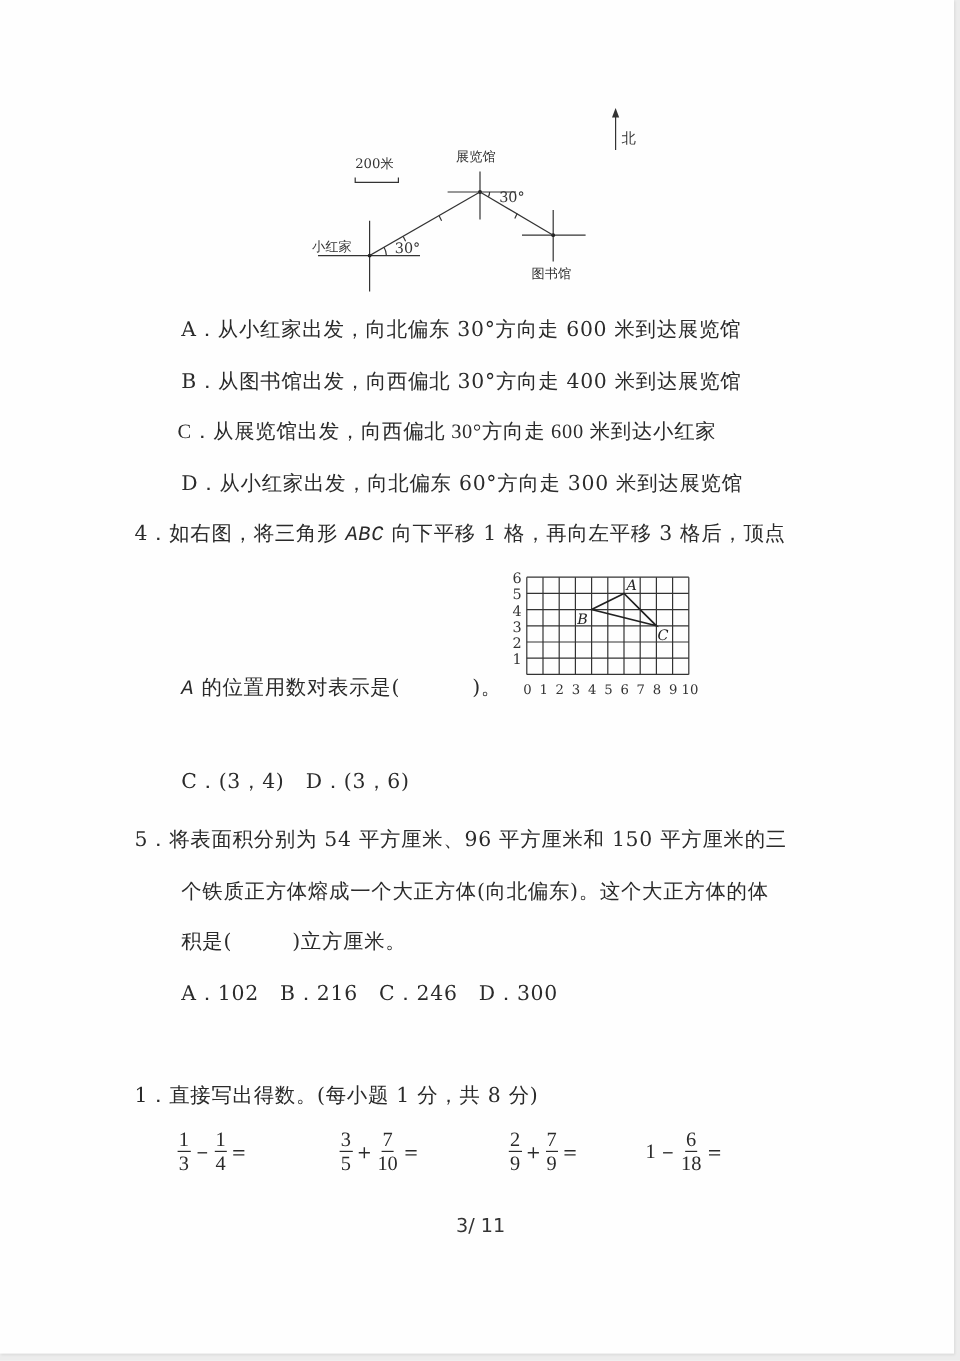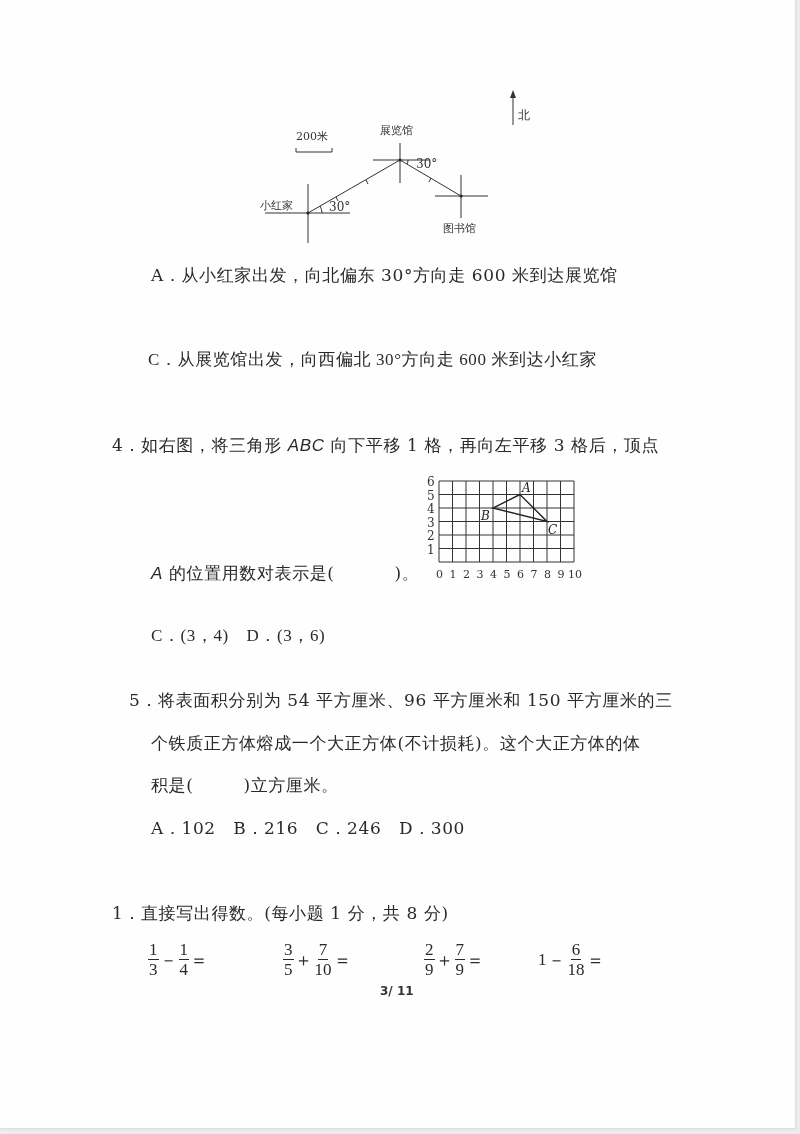--- a/index.html
+++ b/index.html
@@ -6,31 +6,31 @@
   body {
     width: 800px; height: 1134px; background: #ececec; position: relative; overflow: hidden;
     font-family: "DejaVu Serif", "Liberation Serif", serif; color: #2a2a2a;
   }
   .page {
     position: absolute; left: 0; top: 0; width: 795px; height: 1128px; background: #fefefe;
     box-shadow: 1px 1px 2px rgba(0,0,0,0.08);
   }
   .abs { position: absolute; white-space: nowrap; }
   .txt { font-size: 17px; line-height: 22px; letter-spacing: 0.6px; }
-  .ital { font-style: italic; font-family: Liberation Sans, sans-serif; text-align: right; }
+  .ital { font-style: italic; font-family: Liberation Mono, monospace; text-align: right; }
   .frac { display: inline-flex; flex-direction: column; align-items: center; vertical-align: middle; font-size: 17px; line-height: 19px; font-family: "Liberation Serif", serif; }
   .frac .num { border-bottom: 1px solid #2a2a2a; padding: 0 1px; }
   .frac .den { padding: 0 1px; }
   .expr { font-family: "Liberation Serif", serif; font-size: 17px; display: flex; align-items: center; }
   .op { margin: 0 1px; font-size: 18px; }
   .watermark {
     position: absolute; left: 376px; top: 994px; font-family: "DejaVu Sans", sans-serif; font-weight: bold;
     font-size: 70px; line-height: 70px; color: #efefef; letter-spacing: 2px;
   }
-  .pageno { position: absolute; left: 380px; top: 984px; font-family: "DejaVu Sans", sans-serif; font-weight: bold; font-size: 12px; color: #333; }
+  .pageno { position: absolute; left: 380px; top: 1012px; font-family: "DejaVu Sans", sans-serif; font-weight: normal; font-size: 16px; color: #333; }
   svg text { font-family: "DejaVu Serif", serif; }
 </style>
 </head>
 <body>
 
 <div class="page">
 
   <svg class="abs" style="left:250px;top:80px;" width="300" height="170" viewBox="250 80 300 170">
 
     <g>
@@ -66,22 +66,28 @@
 
     <path d="M322,213 A14,14 0 0,0 320,206" fill="none" stroke="#333" stroke-width="1"></path>
     <path d="M407,164 A8,8 0 0,0 408,160" fill="none" stroke="#333" stroke-width="1"></path>
     <text x="329" y="211" font-size="12" fill="#333">30°</text>
     <text x="416" y="168" font-size="12" fill="#333">30°</text>
   </svg>
 
   <div class="abs txt" style="left:151px;top:264px;text-align:center;">
     <span>A．</span><span>从小红家出发，向北偏东 30°方向走 600 米到达展览馆</span>
   </div>
+  <div class="abs txt" style="left:151px;top:307px;">
+    <span>B．</span><span>从图书馆出发，向西偏北 30°方向走 400 米到达展览馆</span>
+  </div>
   <div class="abs txt" style="left:148px;top:349px;font-family:Liberation Serif, serif;">
     <span>C．</span><span>从展览馆出发，向西偏北 30°方向走 600 米到达小红家</span>
+  </div>
+  <div class="abs txt" style="left:151px;top:392px;">
+    <span>D．</span><span>从小红家出发，向北偏东 60°方向走 300 米到达展览馆</span>
   </div>
 
   <div class="abs txt" style="left:112px;top:434px;">
     <span>4．</span><span>如右图，将三角形 </span><span class="ital">ABC</span><span> 向下平移 1 格，再向左平移 3 格后，顶点</span>
   </div>
 
   <svg class="abs" style="left:420px;top:472px;" width="170" height="110" viewBox="420 472 170 110">
     <g id="gridlines" stroke="#333" stroke-width="1">
         <line x1="439" x2="439" y1="481" y2="562"></line>
         <line x1="452.5" x2="452.5" y1="481" y2="562"></line>
@@ -127,26 +133,26 @@
     <g id="ptlabels" font-size="12" font-style="italic" fill="#222">
         <text x="522" y="491.5">A</text>
         <text x="481" y="520">B</text>
         <text x="548" y="533.5">C</text>
       </g>
   </svg>
 
   <div class="abs txt" style="left:151px;top:562px;">
     <span class="ital">A</span><span> 的位置用数对表示是(</span><span style="display:inline-block;width:60px;"></span><span>)。</span>
   </div>
-  <div class="abs txt" style="left:151px;top:625px;font-family:Liberation Serif, serif;">C．(3，4)　D．(3，6)</div>
-
-  <div class="abs txt" style="left:112px;top:689px;margin-left:17px;">
+  <div class="abs txt" style="left:151px;top:641px;">C．(3，4)　D．(3，6)</div>
+
+  <div class="abs txt" style="left:112px;top:689px;">
     <span>5．</span><span>将表面积分别为 54 平方厘米、96 平方厘米和 150 平方厘米的三</span>
   </div>
-  <div class="abs txt" style="left:151px;top:732px;">个铁质正方体熔成一个大正方体(不计损耗)。这个大正方体的体</div>
+  <div class="abs txt" style="left:151px;top:732px;">个铁质正方体熔成一个大正方体(向北偏东)。这个大正方体的体</div>
   <div class="abs txt" style="left:151px;top:774px;">
     <span>积是(</span><span style="display:inline-block;width:50px;"></span><span>)立方厘米。</span>
   </div>
   <div class="abs txt" style="left:151px;top:817px;">A．102　B．216　C．246　D．300</div>
 
   <div class="abs txt" style="left:112px;top:902px;">1．直接写出得数。(每小题 1 分，共 8 分)</div>
 
   <div class="abs" style="left:148px;top:940px;width:500px;height:50px;">
     <div id="expr0" class="abs expr" style="left:0px;top:0px;">
         <span class="frac">

